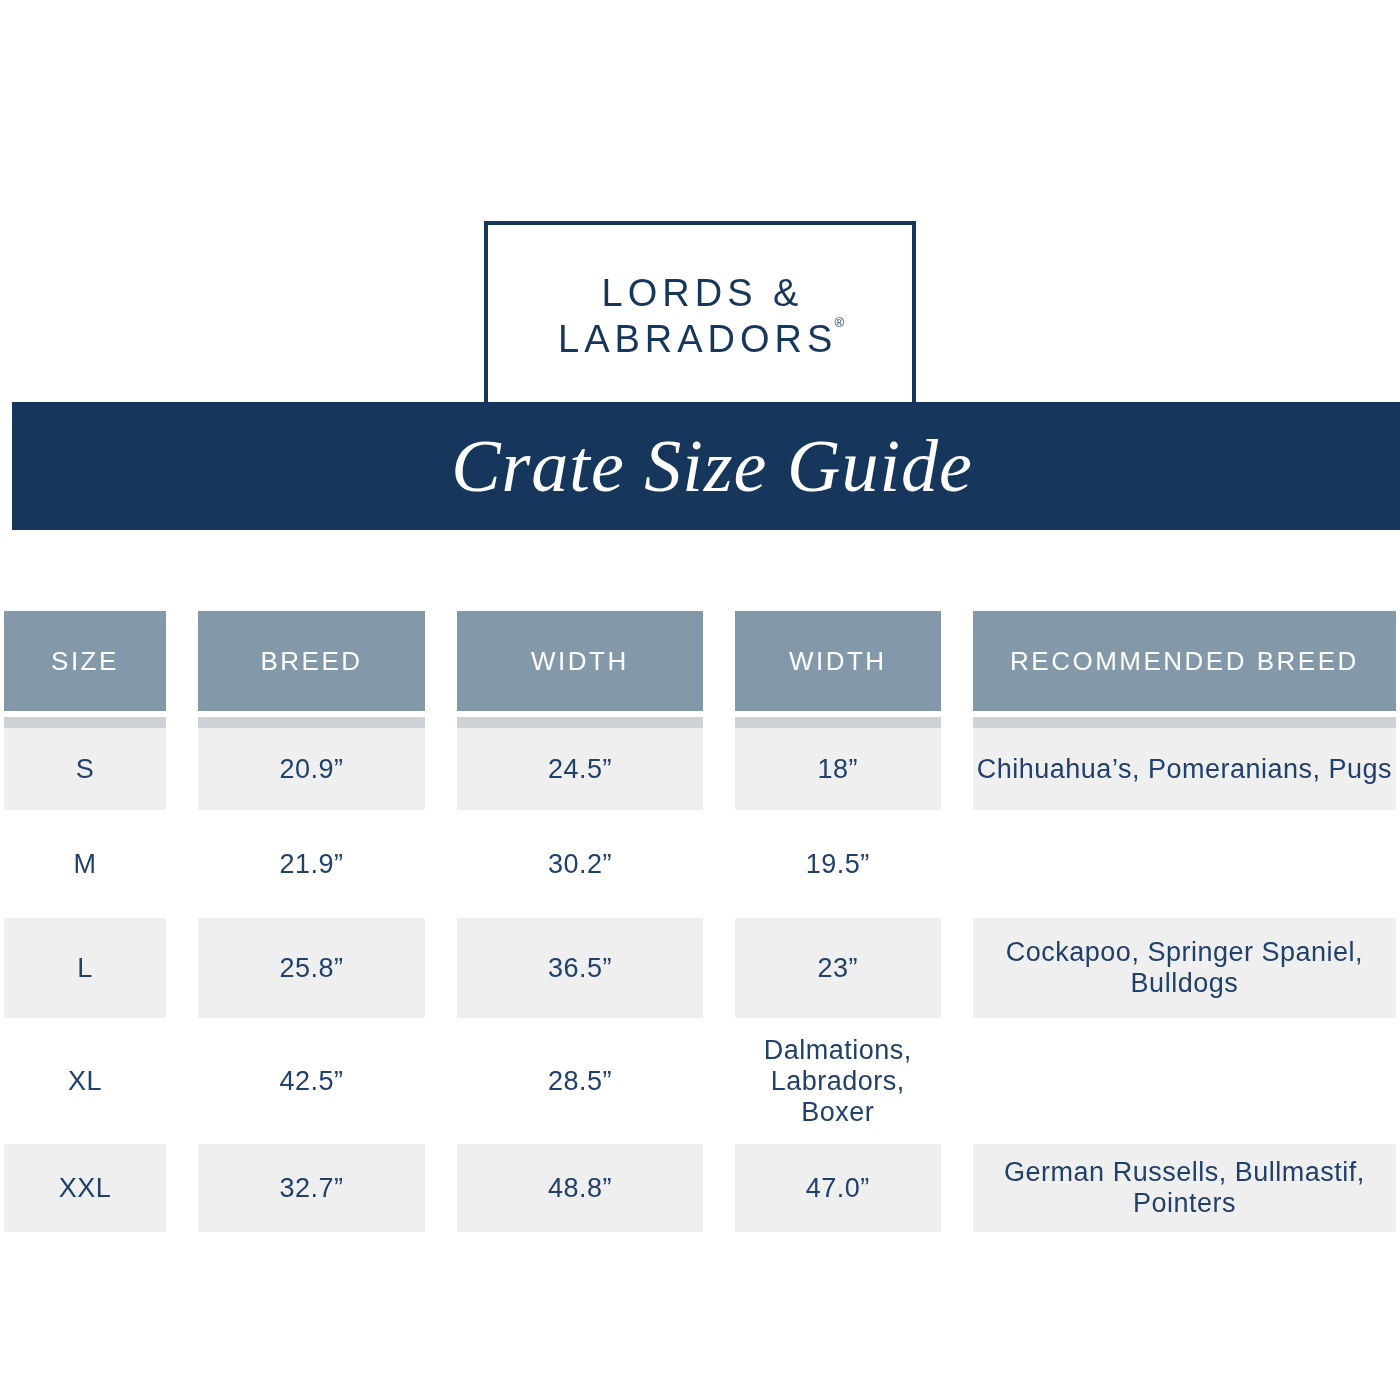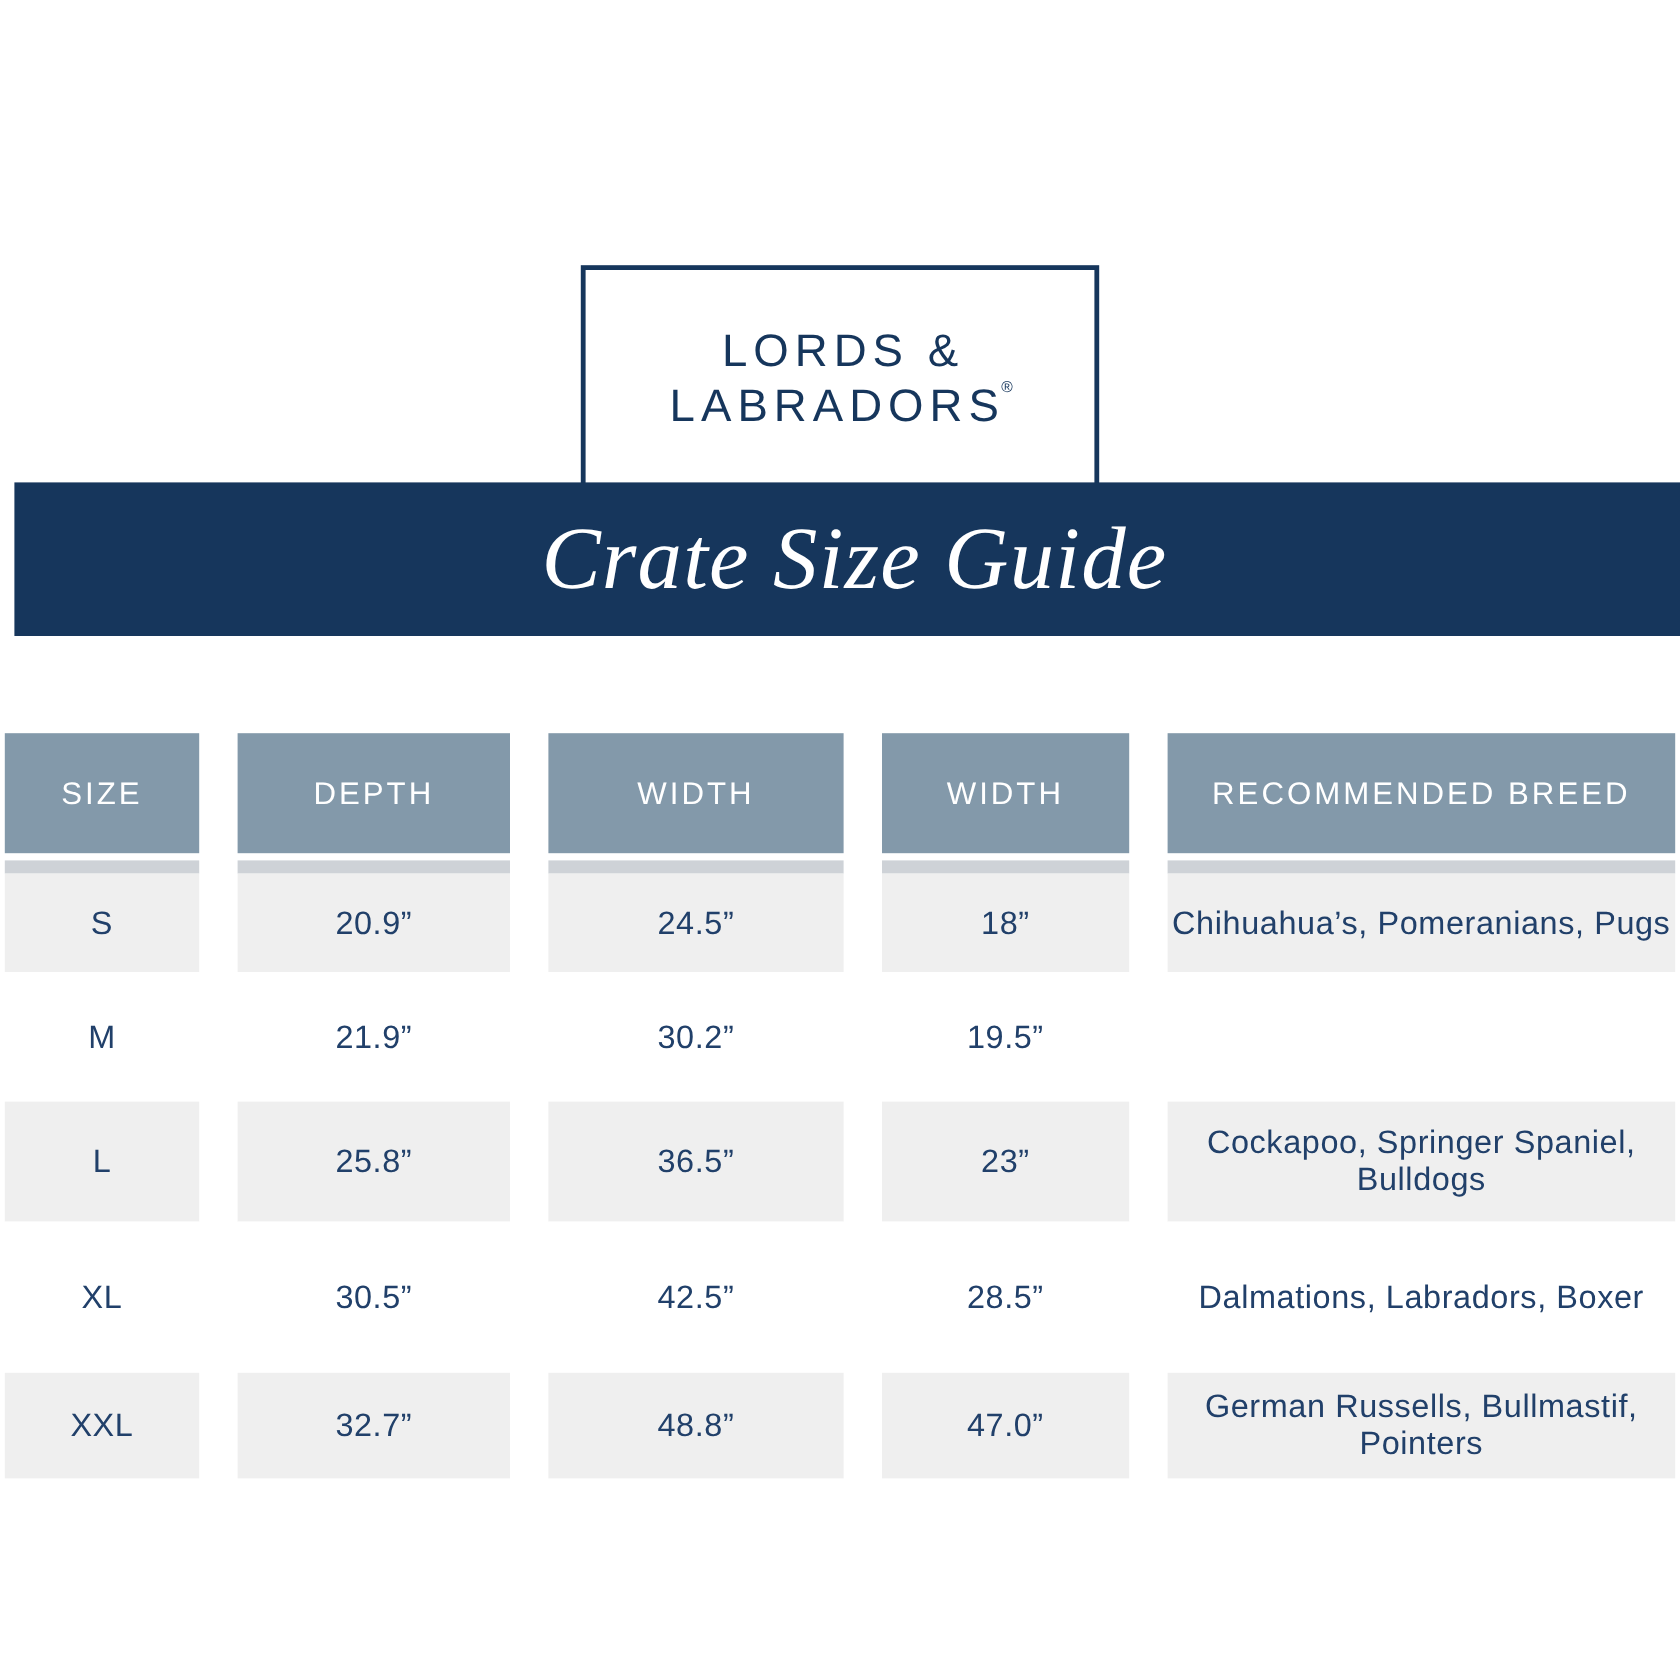--- a/index.html
+++ b/index.html
@@ -88,21 +88,21 @@
 </div>
 
 <div class="banner">
   <div class="banner-title">Crate Size Guide</div>
 </div>
 
 <div class="size-table">
 
   <div class="trow header">
     <div class="cell">SIZE</div>
-    <div class="cell">DEPTH</div>
+    <div class="cell">BREED</div>
     <div class="cell">WIDTH</div>
     <div class="cell">WIDTH</div>
     <div class="cell">RECOMMENDED BREED</div>
   </div>
 
   <div class="gap-after-header"></div>
 
   <div class="trow strip">
     <div class="cell"></div>
     <div class="cell"></div>
@@ -129,21 +129,20 @@
   <div class="trow data alt row-l">
     <div class="cell">L</div>
     <div class="cell">25.8”</div>
     <div class="cell">36.5”</div>
     <div class="cell">23”</div>
     <div class="cell">Cockapoo, Springer Spaniel, Bulldogs</div>
   </div>
 
   <div class="trow data plain row-xl">
     <div class="cell">XL</div>
-    <div class="cell">30.5”</div>
     <div class="cell">42.5”</div>
     <div class="cell">28.5”</div>
     <div class="cell">Dalmations, Labradors, Boxer</div>
   </div>
 
   <div class="trow data alt row-xxl">
     <div class="cell">XXL</div>
     <div class="cell">32.7”</div>
     <div class="cell">48.8”</div>
     <div class="cell">47.0”</div>

